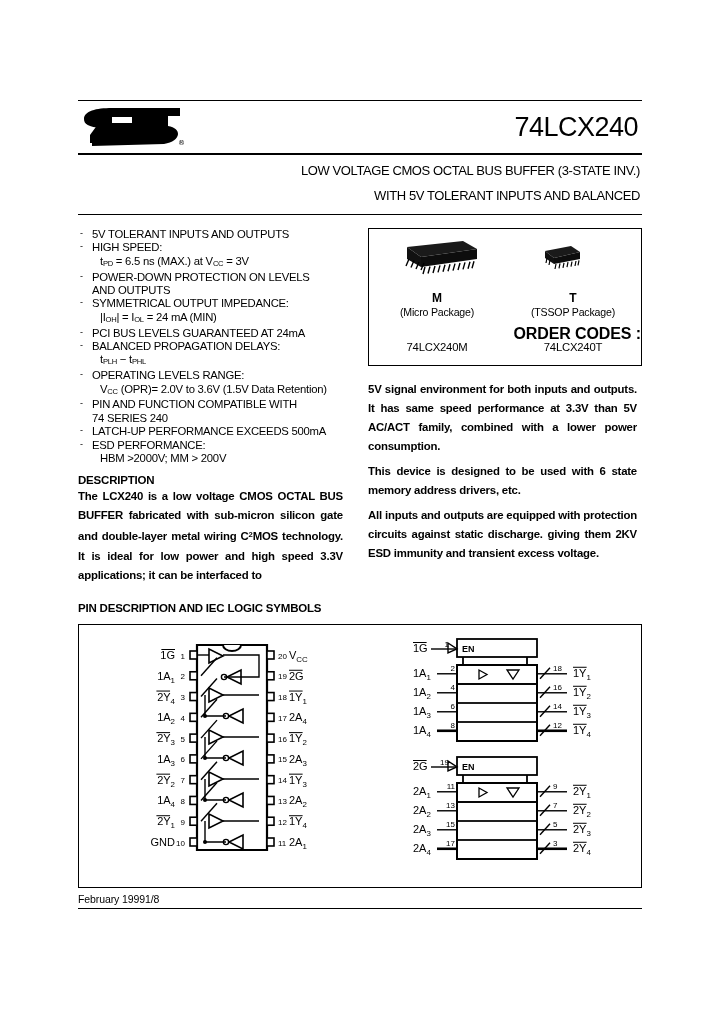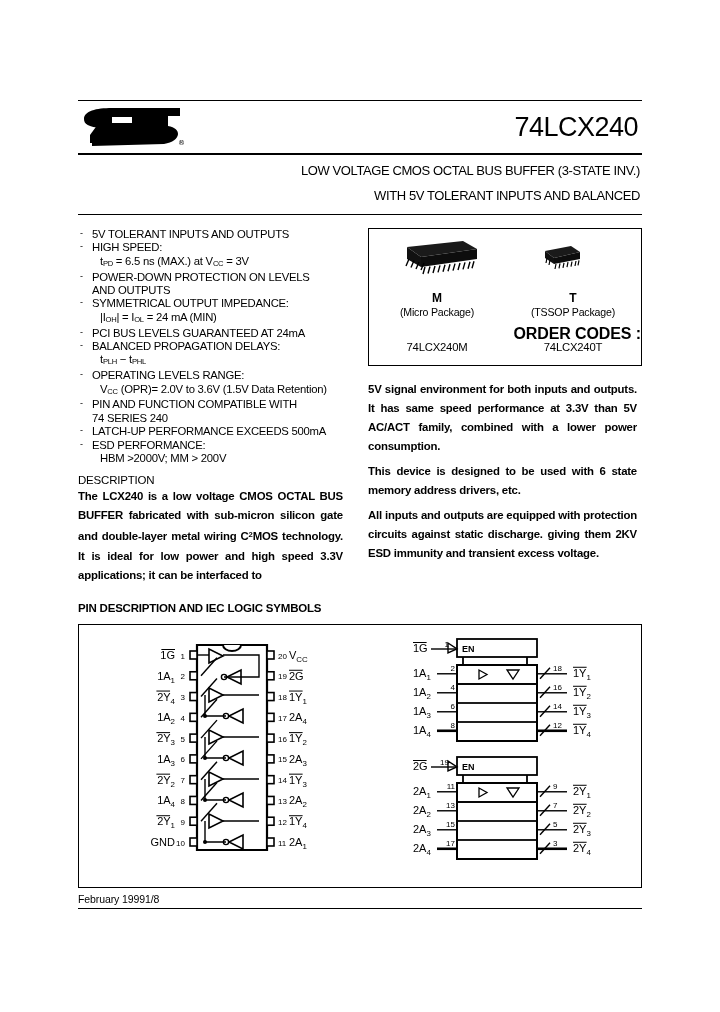--- a/index.html
+++ b/index.html
@@ -104,21 +104,21 @@
     padding-left: 8px;
     letter-spacing: -0.25px;
   }
   .nosub { display: block; letter-spacing: -0.25px; }
   sub { font-size: 7.6px; vertical-align: -0.18em; }
   sup { font-size: 7.6px; vertical-align: 0.45em; }
 
   
   .sec-title {
     font-size: 11.5px;
-    font-weight: normal;
+    font-weight: bold;
     margin: 9px 0 1px 0;
     letter-spacing: -0.2px;
   }
   p.just {
     margin: 0 7px 6px 0;
     font-size: 11.4px;
     line-height: 19px;
     text-align: justify;
     letter-spacing: -0.2px;
     font-weight: bold;

